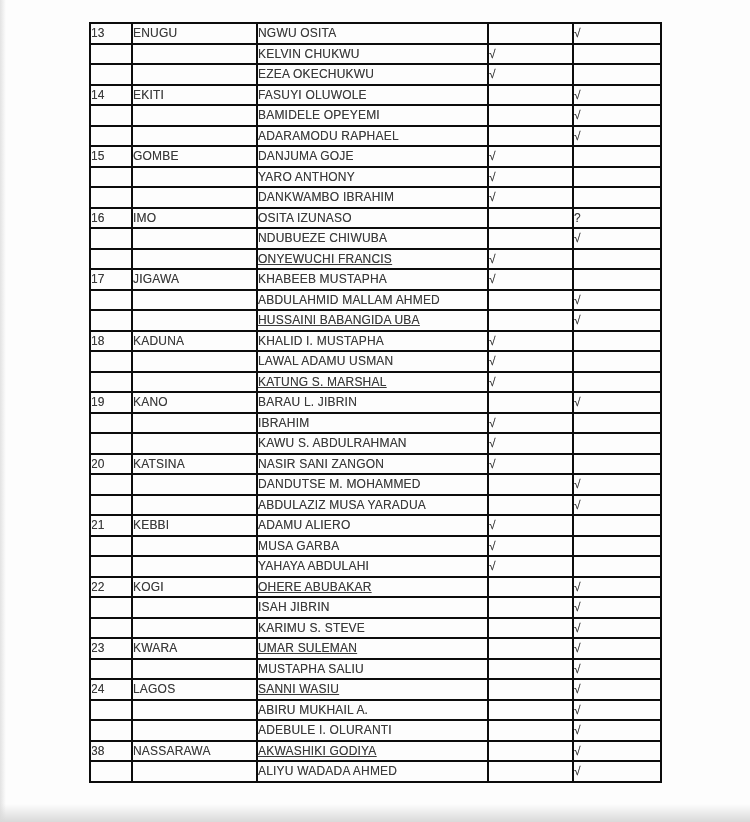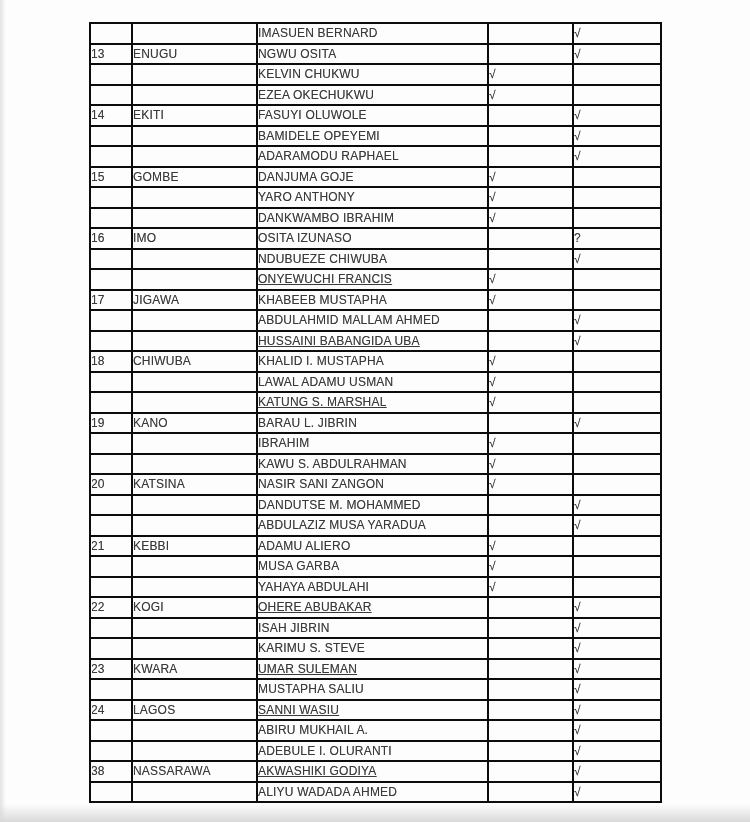--- a/index.html
+++ b/index.html
@@ -66,27 +66,20 @@
 <table class="register">
   <colgroup>
     <col style="width:42px">
     <col style="width:125px">
     <col style="width:231px">
     <col style="width:85px">
     <col style="width:88px">
   </colgroup>
   <tbody id="table-body">
       <tr>
-    <td class="col-sn"></td>
-    <td class="col-state"></td>
-    <td class="col-name"><span>IMASUEN BERNARD</span></td>
-    <td class="col-check1"></td>
-    <td class="col-check2">√</td>
-  </tr>
-      <tr>
     <td class="col-sn">13</td>
     <td class="col-state">ENUGU</td>
     <td class="col-name"><span>NGWU OSITA</span></td>
     <td class="col-check1"></td>
     <td class="col-check2">√</td>
   </tr>
       <tr>
     <td class="col-sn"></td>
     <td class="col-state"></td>
     <td class="col-name"><span>KELVIN CHUKWU</span></td>
@@ -179,21 +172,21 @@
   </tr>
       <tr>
     <td class="col-sn"></td>
     <td class="col-state"></td>
     <td class="col-name"><span class="u">HUSSAINI BABANGIDA UBA</span></td>
     <td class="col-check1"></td>
     <td class="col-check2">√</td>
   </tr>
       <tr>
     <td class="col-sn">18</td>
-    <td class="col-state">CHIWUBA</td>
+    <td class="col-state">KADUNA</td>
     <td class="col-name"><span>KHALID I. MUSTAPHA</span></td>
     <td class="col-check1">√</td>
     <td class="col-check2"></td>
   </tr>
       <tr>
     <td class="col-sn"></td>
     <td class="col-state"></td>
     <td class="col-name"><span>LAWAL ADAMU USMAN</span></td>
     <td class="col-check1">√</td>
     <td class="col-check2"></td>

